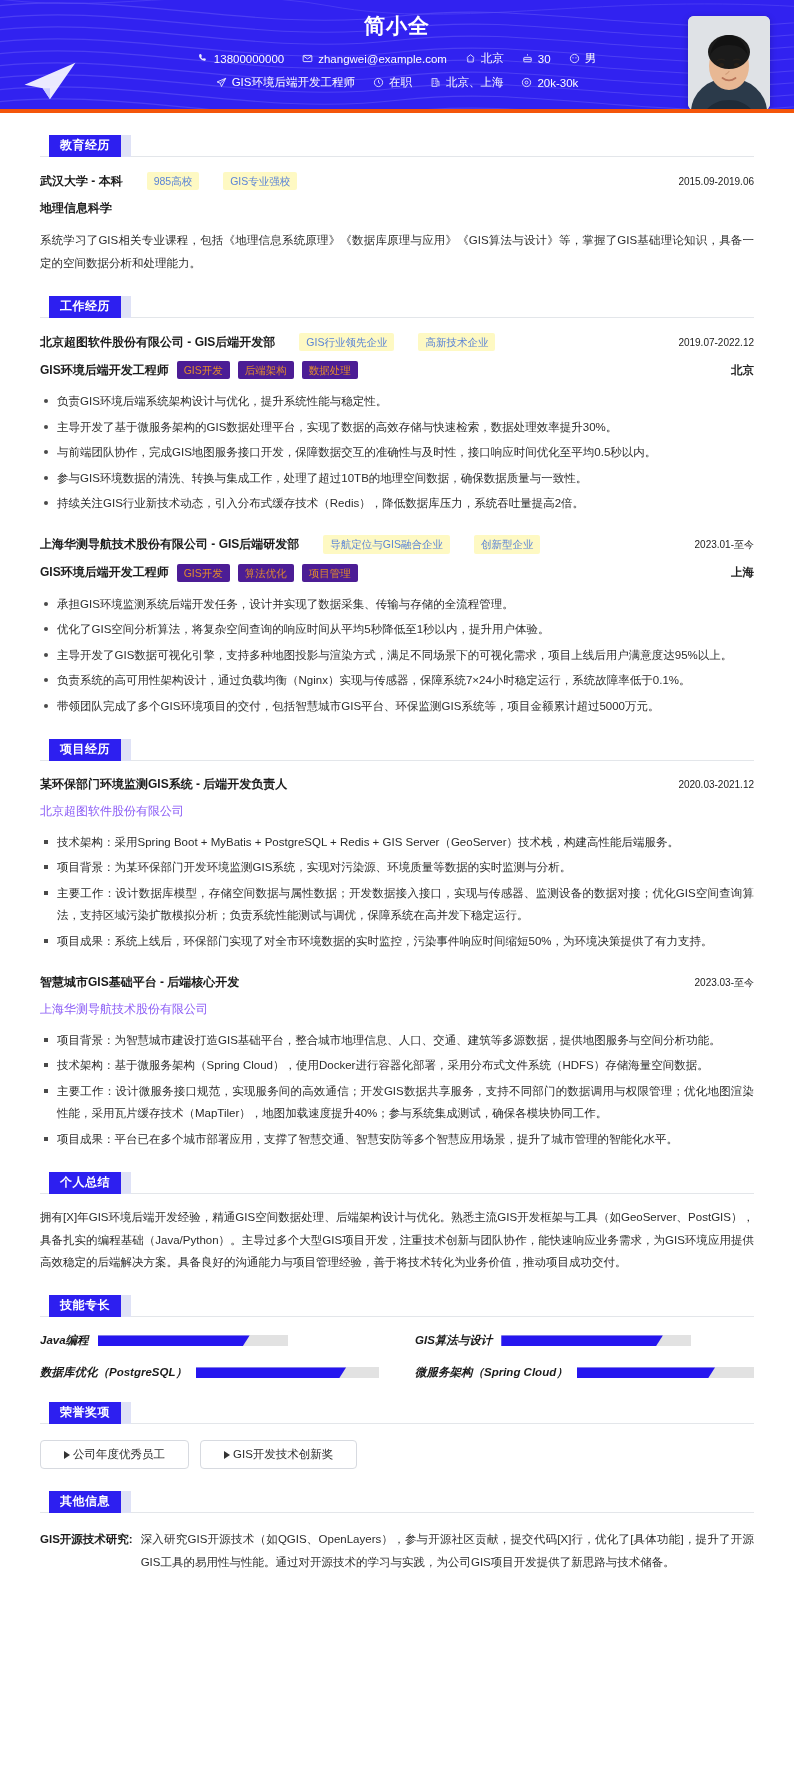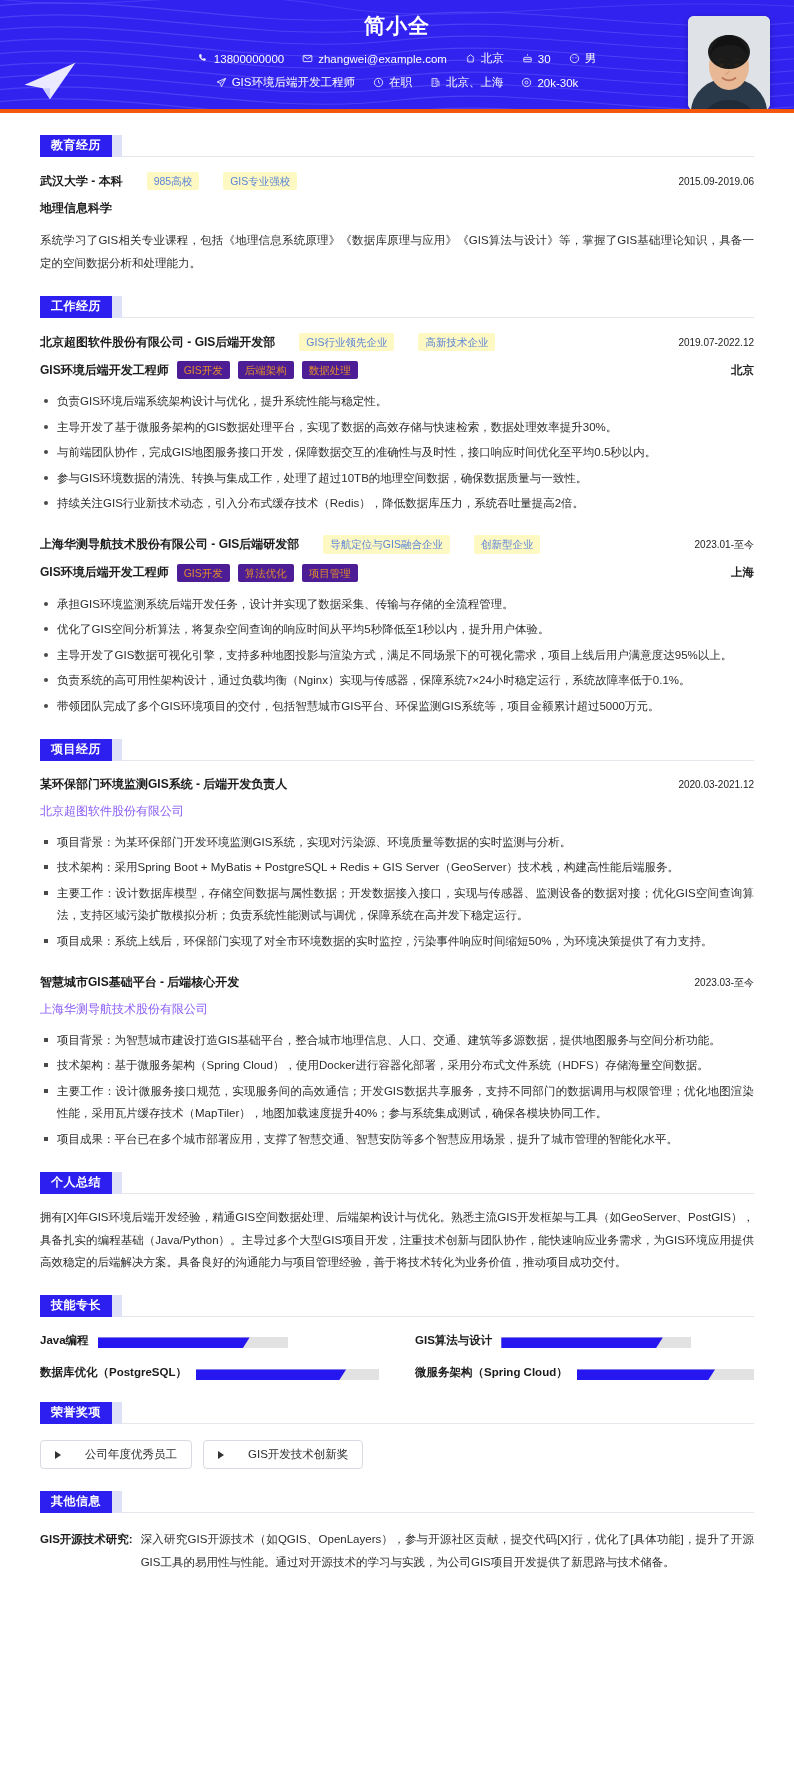--- a/index.html
+++ b/index.html
@@ -83,21 +83,21 @@
     height: 22px;
   }
   .sec-head .rule {
     position: absolute;
     left: 0; right: 0; bottom: 0;
     height: 1px;
     background: #e3e6ea;
   }
   .sec-head .tab {
     position: absolute;
-    left: 0; bottom: 0;
+    left: 9px; bottom: 0;
     background: #2d1ff0;
     color: #fff;
     font-size: 12px;
     font-weight: bold;
     padding: 3px 11px 4px 11px;
     line-height: 1.25;
     letter-spacing: .5px;
   }
   .sec-head .tab::after {
     content: "";
@@ -208,22 +208,23 @@
   
   .skills-grid {
     margin-top: 16px;
     display: grid;
     grid-template-columns: 1fr 1fr;
     column-gap: 36px;
     row-gap: 17px;
   }
   .skill {
     display: flex;
-    align-items: flex-end;
+    align-items: center;
     gap: 9px;
+    font-style: italic;
   }
   .skill-name {
     font-size: 11.5px;
     font-weight: bold;
     color: #1b1b1b;
     white-space: nowrap;
   }
   .skill-bar {
     position: relative;
     flex: 1;
@@ -241,24 +242,24 @@
   
   .honors {
     margin-top: 16px;
     display: flex;
     gap: 11px;
     flex-wrap: wrap;
   }
   .honor {
     display: inline-flex;
     align-items: center;
-    gap: 24px;
+    gap: 3px;
     border: 1px solid #d7dae0;
     border-radius: 4px;
-    padding: 6px 14px;
+    padding: 6px 23px;
     font-size: 11.5px;
     color: #2c2c2c;
     background: #fff;
   }
   .honor .tri {
     width: 0; height: 0;
     border-left: 6px solid #333;
     border-top: 4px solid transparent;
     border-bottom: 4px solid transparent;
   }
@@ -506,22 +507,22 @@
     <div class="tab">项目经历</div>
   </div>
 
   <div class="entry">
     <div class="entry-row">
       <div class="entry-left">某环保部门环境监测GIS系统 - 后端开发负责人</div>
       <div class="entry-date">2020.03-2021.12</div>
     </div>
     <div class="entry-company">北京超图软件股份有限公司</div>
     <ul class="bullets square">
+      <li>技术架构：采用Spring Boot + MyBatis + PostgreSQL + Redis + GIS Server（GeoServer）技术栈，构建高性能后端服务。</li>
       <li>项目背景：为某环保部门开发环境监测GIS系统，实现对污染源、环境质量等数据的实时监测与分析。</li>
-      <li>技术架构：采用Spring Boot + MyBatis + PostgreSQL + Redis + GIS Server（GeoServer）技术栈，构建高性能后端服务。</li>
       <li>主要工作：设计数据库模型，存储空间数据与属性数据；开发数据接入接口，实现与传感器、监测设备的数据对接；优化GIS空间查询算法，支持区域污染扩散模拟分析；负责系统性能测试与调优，保障系统在高并发下稳定运行。</li>
       <li>项目成果：系统上线后，环保部门实现了对全市环境数据的实时监控，污染事件响应时间缩短50%，为环境决策提供了有力支持。</li>
     </ul>
   </div>
 
   <div class="entry" style="margin-top:22px">
     <div class="entry-row">
       <div class="entry-left">智慧城市GIS基础平台 - 后端核心开发</div>
       <div class="entry-date">2023.03-至今</div>
     </div>

